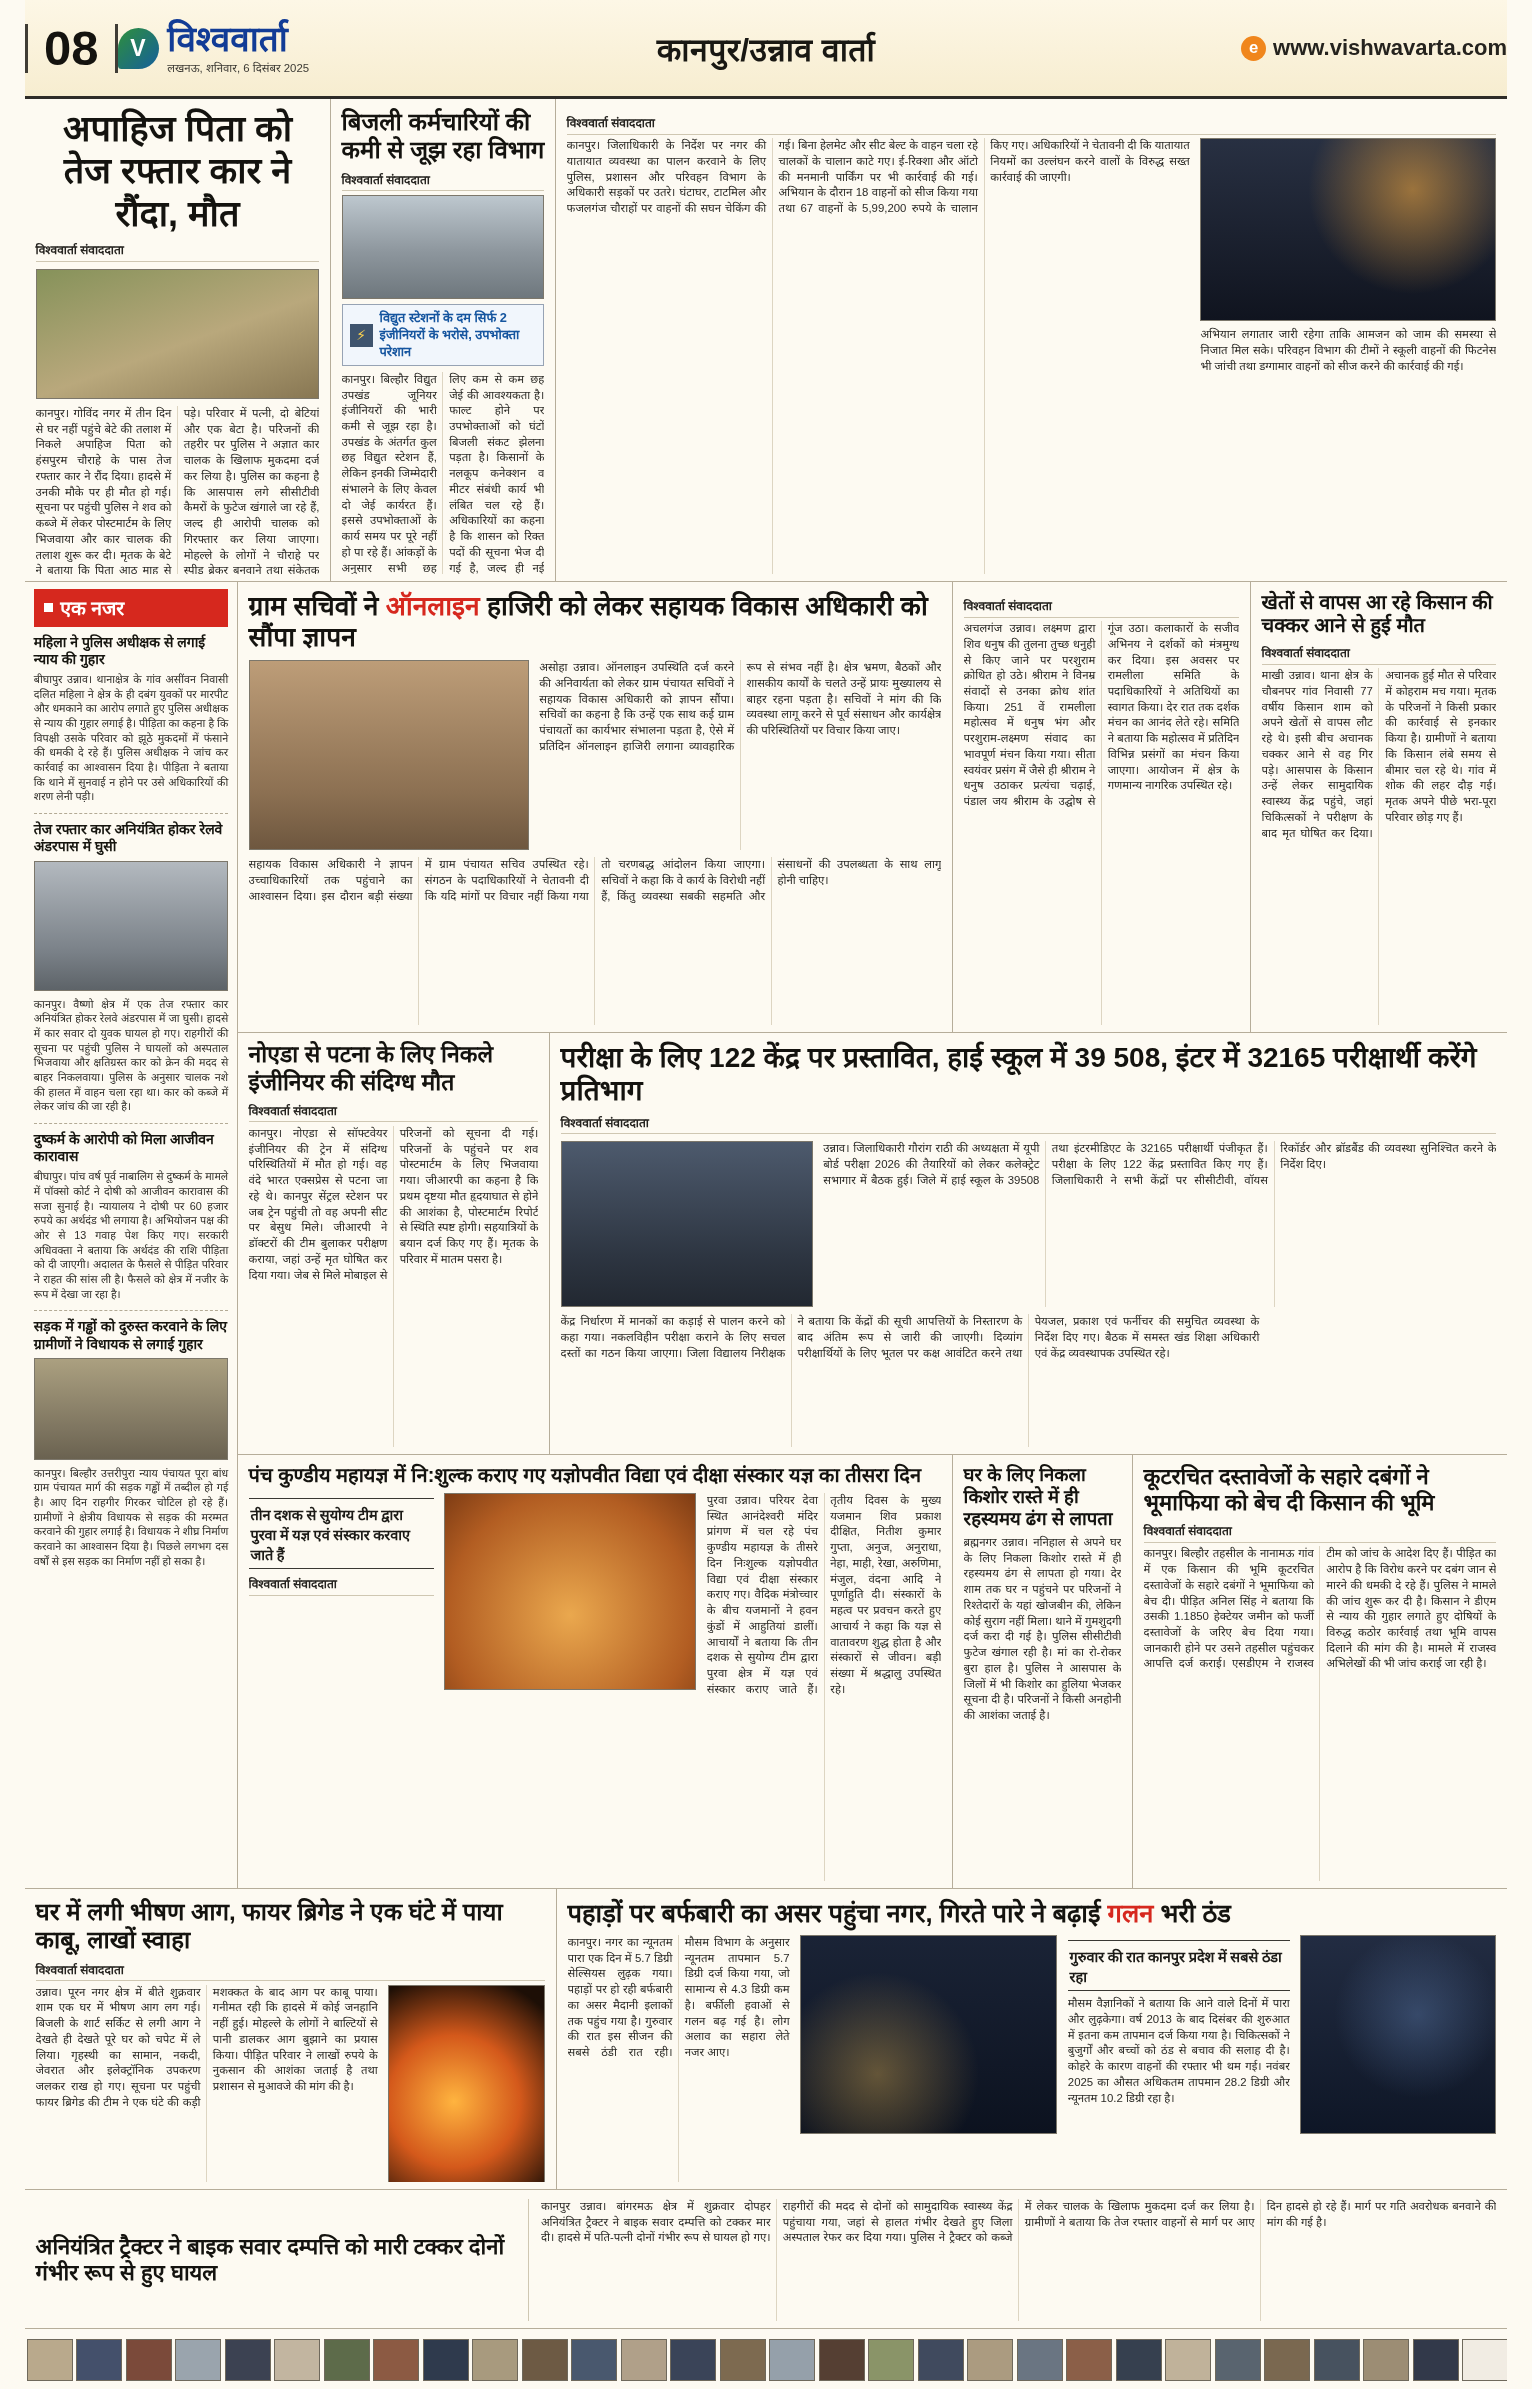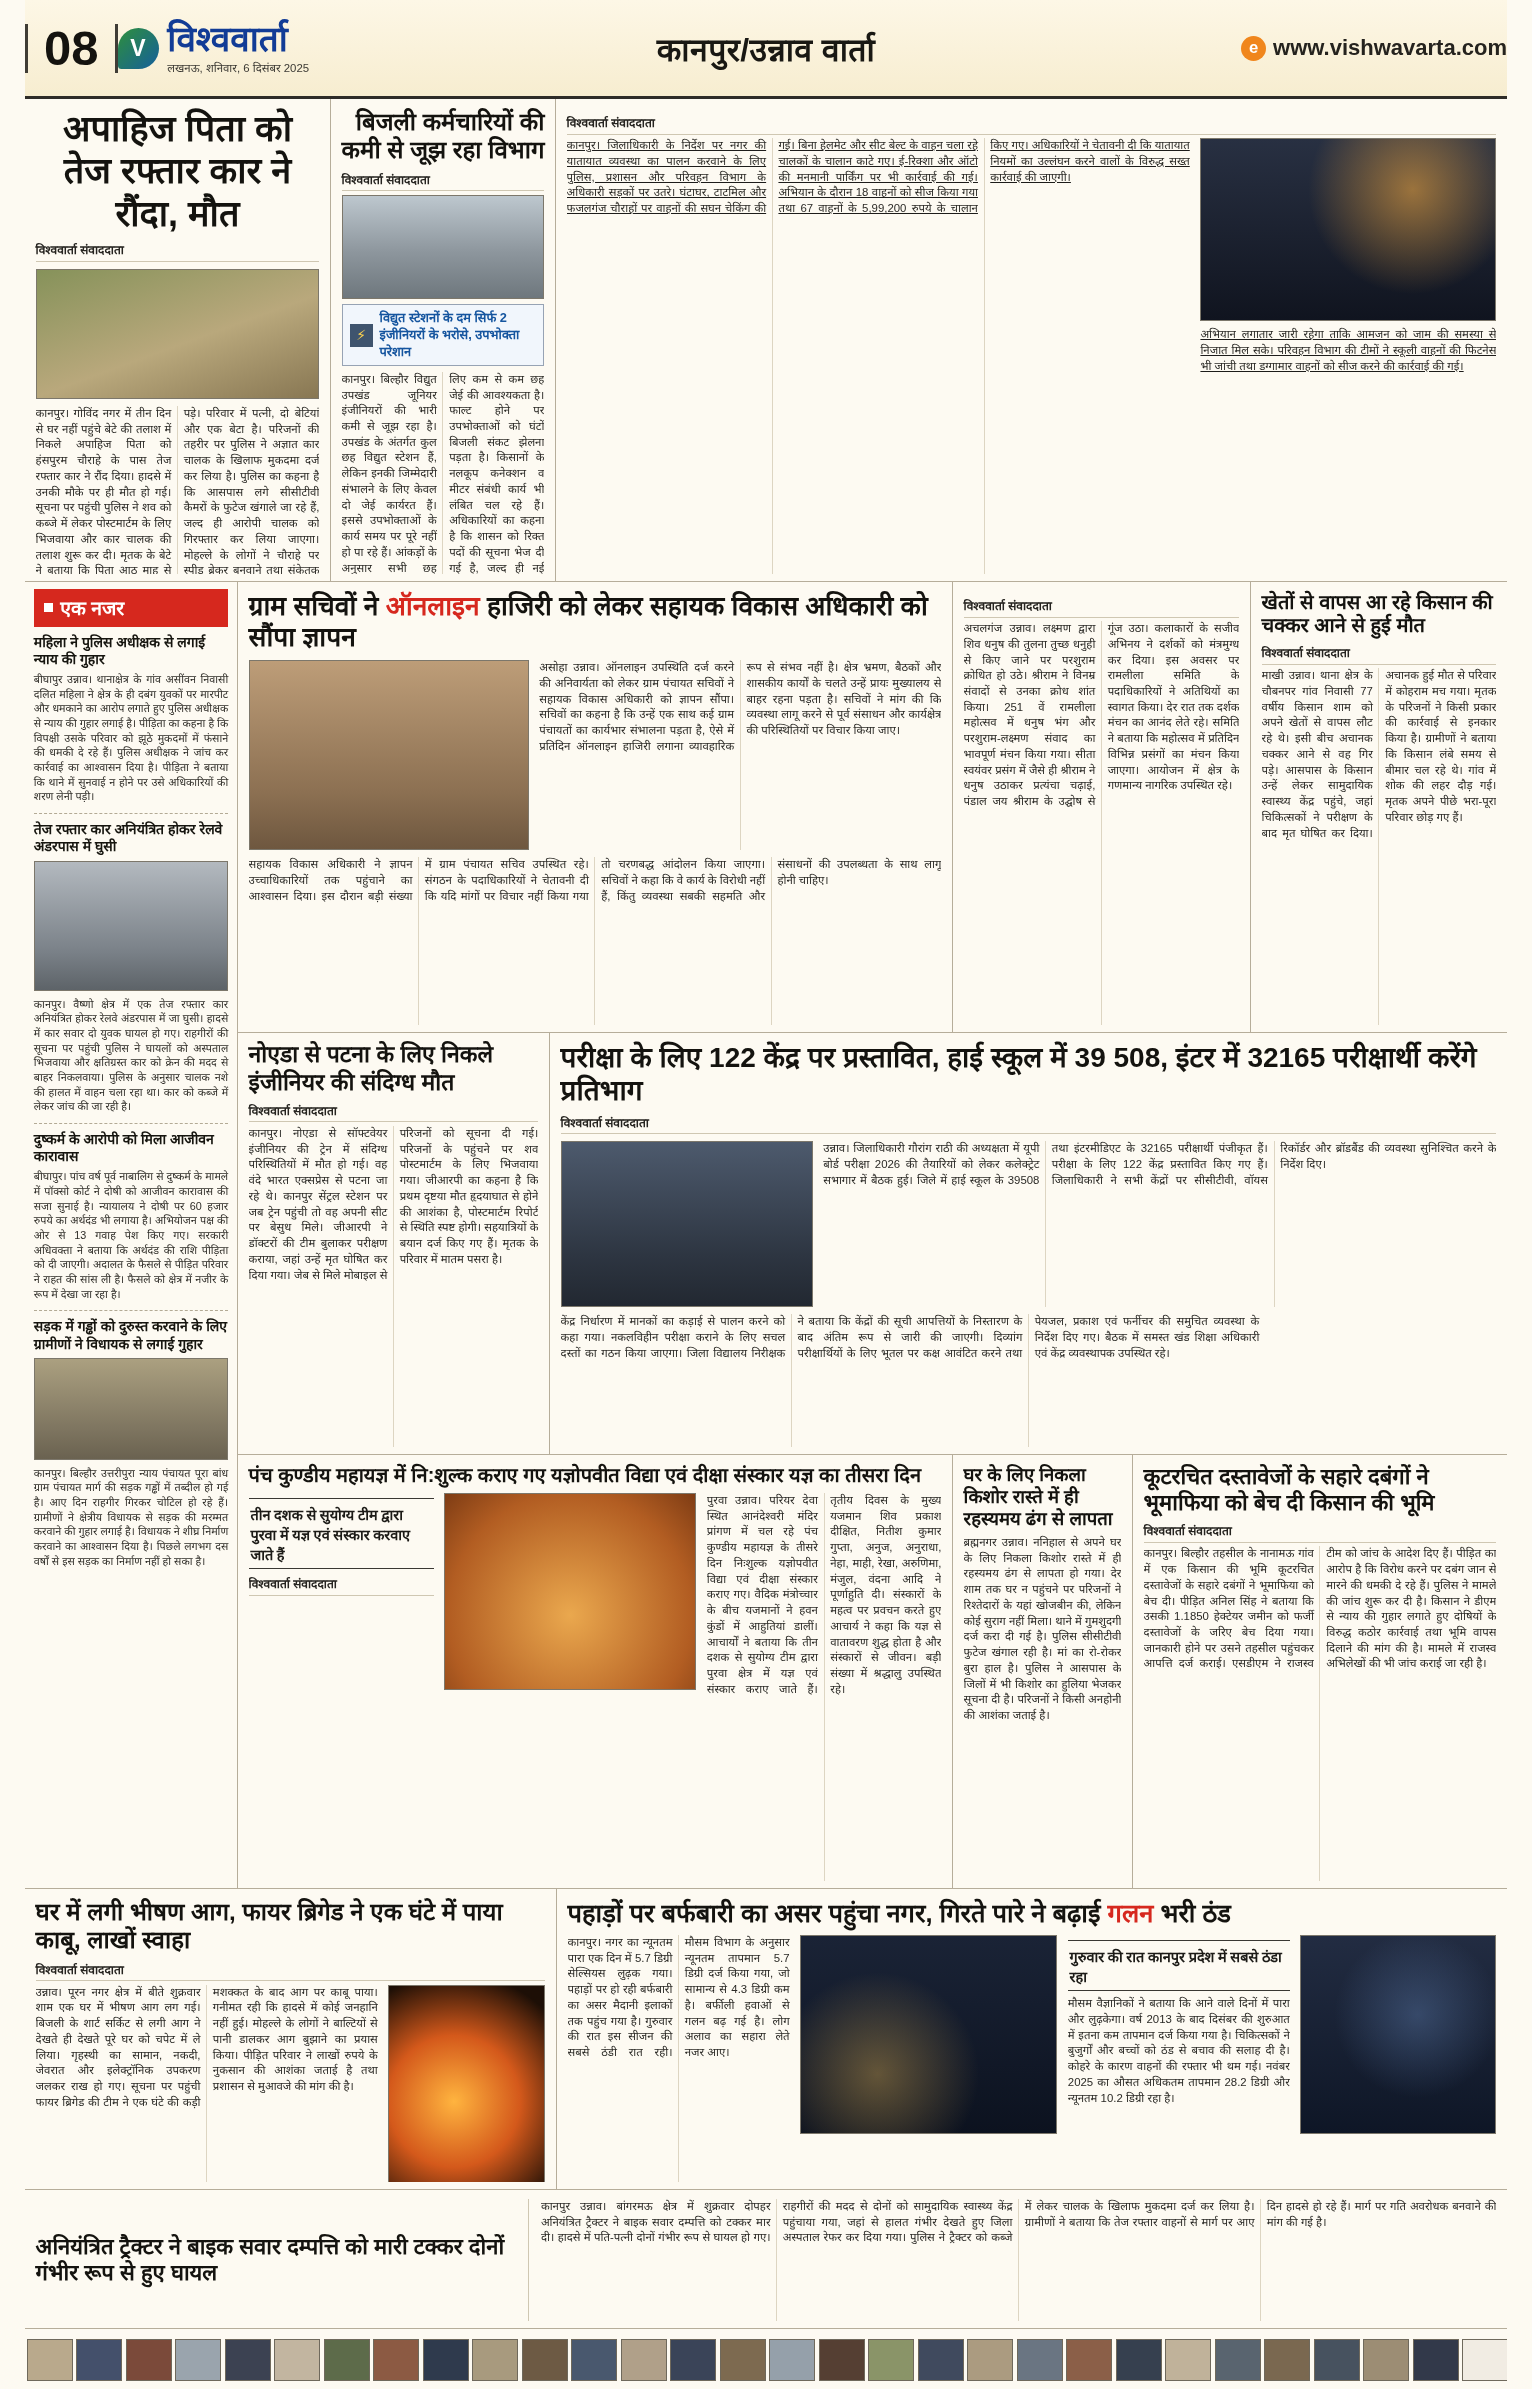--- a/index.html
+++ b/index.html
@@ -40,21 +40,21 @@
     border-bottom:0.9px solid #cfc7b2; padding-bottom:2.6px; }
   .btxt { font-size:11.4px; line-height:1.38; text-align:justify; color:#2b2a26;
     column-gap:12.3px; column-rule:0.9px solid #ddd5c2; overflow:hidden; flex:1; }
   .c1{column-count:1} .c2{column-count:2} .c3{column-count:3} .c4{column-count:4}
   .photo { border:0.9px solid #7c776b; flex:none; }
   .subhead { border-top:1.8px solid #3a3833; border-bottom:1.8px solid #3a3833;
     font-size:14.5px; font-weight:bold; color:#1c1b17; padding:4.4px 1.8px; margin:5.3px 0;font-family:Liberation Serif, serif; }
   .flexrow { display:flex; gap:10.6px; overflow:hidden; }
 
   
-  .hl-a1{font-size:36px; text-align:center;} .hl-a2{font-size:24px; text-align:right;}
+  .hl-a1{font-size:36px; text-align:center;} .hl-a2{font-size:24px; text-align:left;}
   .hl-a3{font-size:29px;} .hl-gram{font-size:26.4px;} .hl-ram{font-size:23px;}
   .hl-khet{font-size:20px;} .hl-noida{font-size:23px;} .hl-pari{font-size:28px;}
   .hl-yagya{font-size:20px;} .hl-kishor{font-size:18.5px;} .hl-bhumi{font-size:22px;}
   .hl-aag{font-size:24px;} .hl-sardi{font-size:25.5px;} .hl-tractor{font-size:22px;}
 
   
   .ph-field   { background:linear-gradient(160deg,#86925a,#b9a87c 55%,#887753); }
   .ph-station { background:linear-gradient(#bdc7ce,#8d969d 55%,#6e777d); }
   .ph-night   { background:radial-gradient(circle at 72% 28%, rgba(255,176,64,.55), transparent 42%),
                 linear-gradient(#283042,#10141f); }
@@ -146,21 +146,21 @@
       <div class="photo ph-station" style="height:104px; width:100%;"></div>
       <div class="cap-box">
         <div class="cap-icon">⚡</div>
         <div class="cap-text">विद्युत स्टेशनों के दम सिर्फ 2 इंजीनियरों के भरोसे, उपभोक्ता परेशान</div>
       </div>
       <div class="btxt c2">कानपुर। बिल्हौर विद्युत उपखंड जूनियर इंजीनियरों की भारी कमी से जूझ रहा है। उपखंड के अंतर्गत कुल छह विद्युत स्टेशन हैं, लेकिन इनकी जिम्मेदारी संभालने के लिए केवल दो जेई कार्यरत हैं। इससे उपभोक्ताओं के कार्य समय पर पूरे नहीं हो पा रहे हैं। आंकड़ों के अनुसार सभी छह विद्युत स्टेशनों को सुचारु रूप से चलाने के लिए कम से कम छह जेई की आवश्यकता है। फाल्ट होने पर उपभोक्ताओं को घंटों बिजली संकट झेलना पड़ता है। किसानों के नलकूप कनेक्शन व मीटर संबंधी कार्य भी लंबित चल रहे हैं। अधिकारियों का कहना है कि शासन को रिक्त पदों की सूचना भेज दी गई है, जल्द ही नई तैनाती होने की उम्मीद है।</div>
     </article>
 
     <article class="art w-a3">
       <div class="byline">विश्ववार्ता संवाददाता</div>
-      <div class="flexrow" style="flex:1;text-decoration:underline;">
+      <div class="flexrow" style="flex:1;">
         <div class="btxt c3">कानपुर। जिलाधिकारी के निर्देश पर नगर की यातायात व्यवस्था का पालन करवाने के लिए पुलिस, प्रशासन और परिवहन विभाग के अधिकारी सड़कों पर उतरे। घंटाघर, टाटमिल और फजलगंज चौराहों पर वाहनों की सघन चेकिंग की गई। बिना हेलमेट और सीट बेल्ट के वाहन चला रहे चालकों के चालान काटे गए। ई-रिक्शा और ऑटो की मनमानी पार्किंग पर भी कार्रवाई की गई। अभियान के दौरान 18 वाहनों को सीज किया गया तथा 67 वाहनों के 5,99,200 रुपये के चालान किए गए। अधिकारियों ने चेतावनी दी कि यातायात नियमों का उल्लंघन करने वालों के विरुद्ध सख्त कार्रवाई की जाएगी।</div>
         <div style="width:296px; flex:none; display:flex; flex-direction:column; gap:6px;">
           <div class="photo ph-night" style="height:183px; width:100%;"></div>
           <div class="btxt c1">अभियान लगातार जारी रहेगा ताकि आमजन को जाम की समस्या से निजात मिल सके। परिवहन विभाग की टीमों ने स्कूली वाहनों की फिटनेस भी जांची तथा डग्गामार वाहनों को सीज करने की कार्रवाई की गई।</div>
         </div>
       </div>
     </article>
   </section>
 
   <section class="mid">

